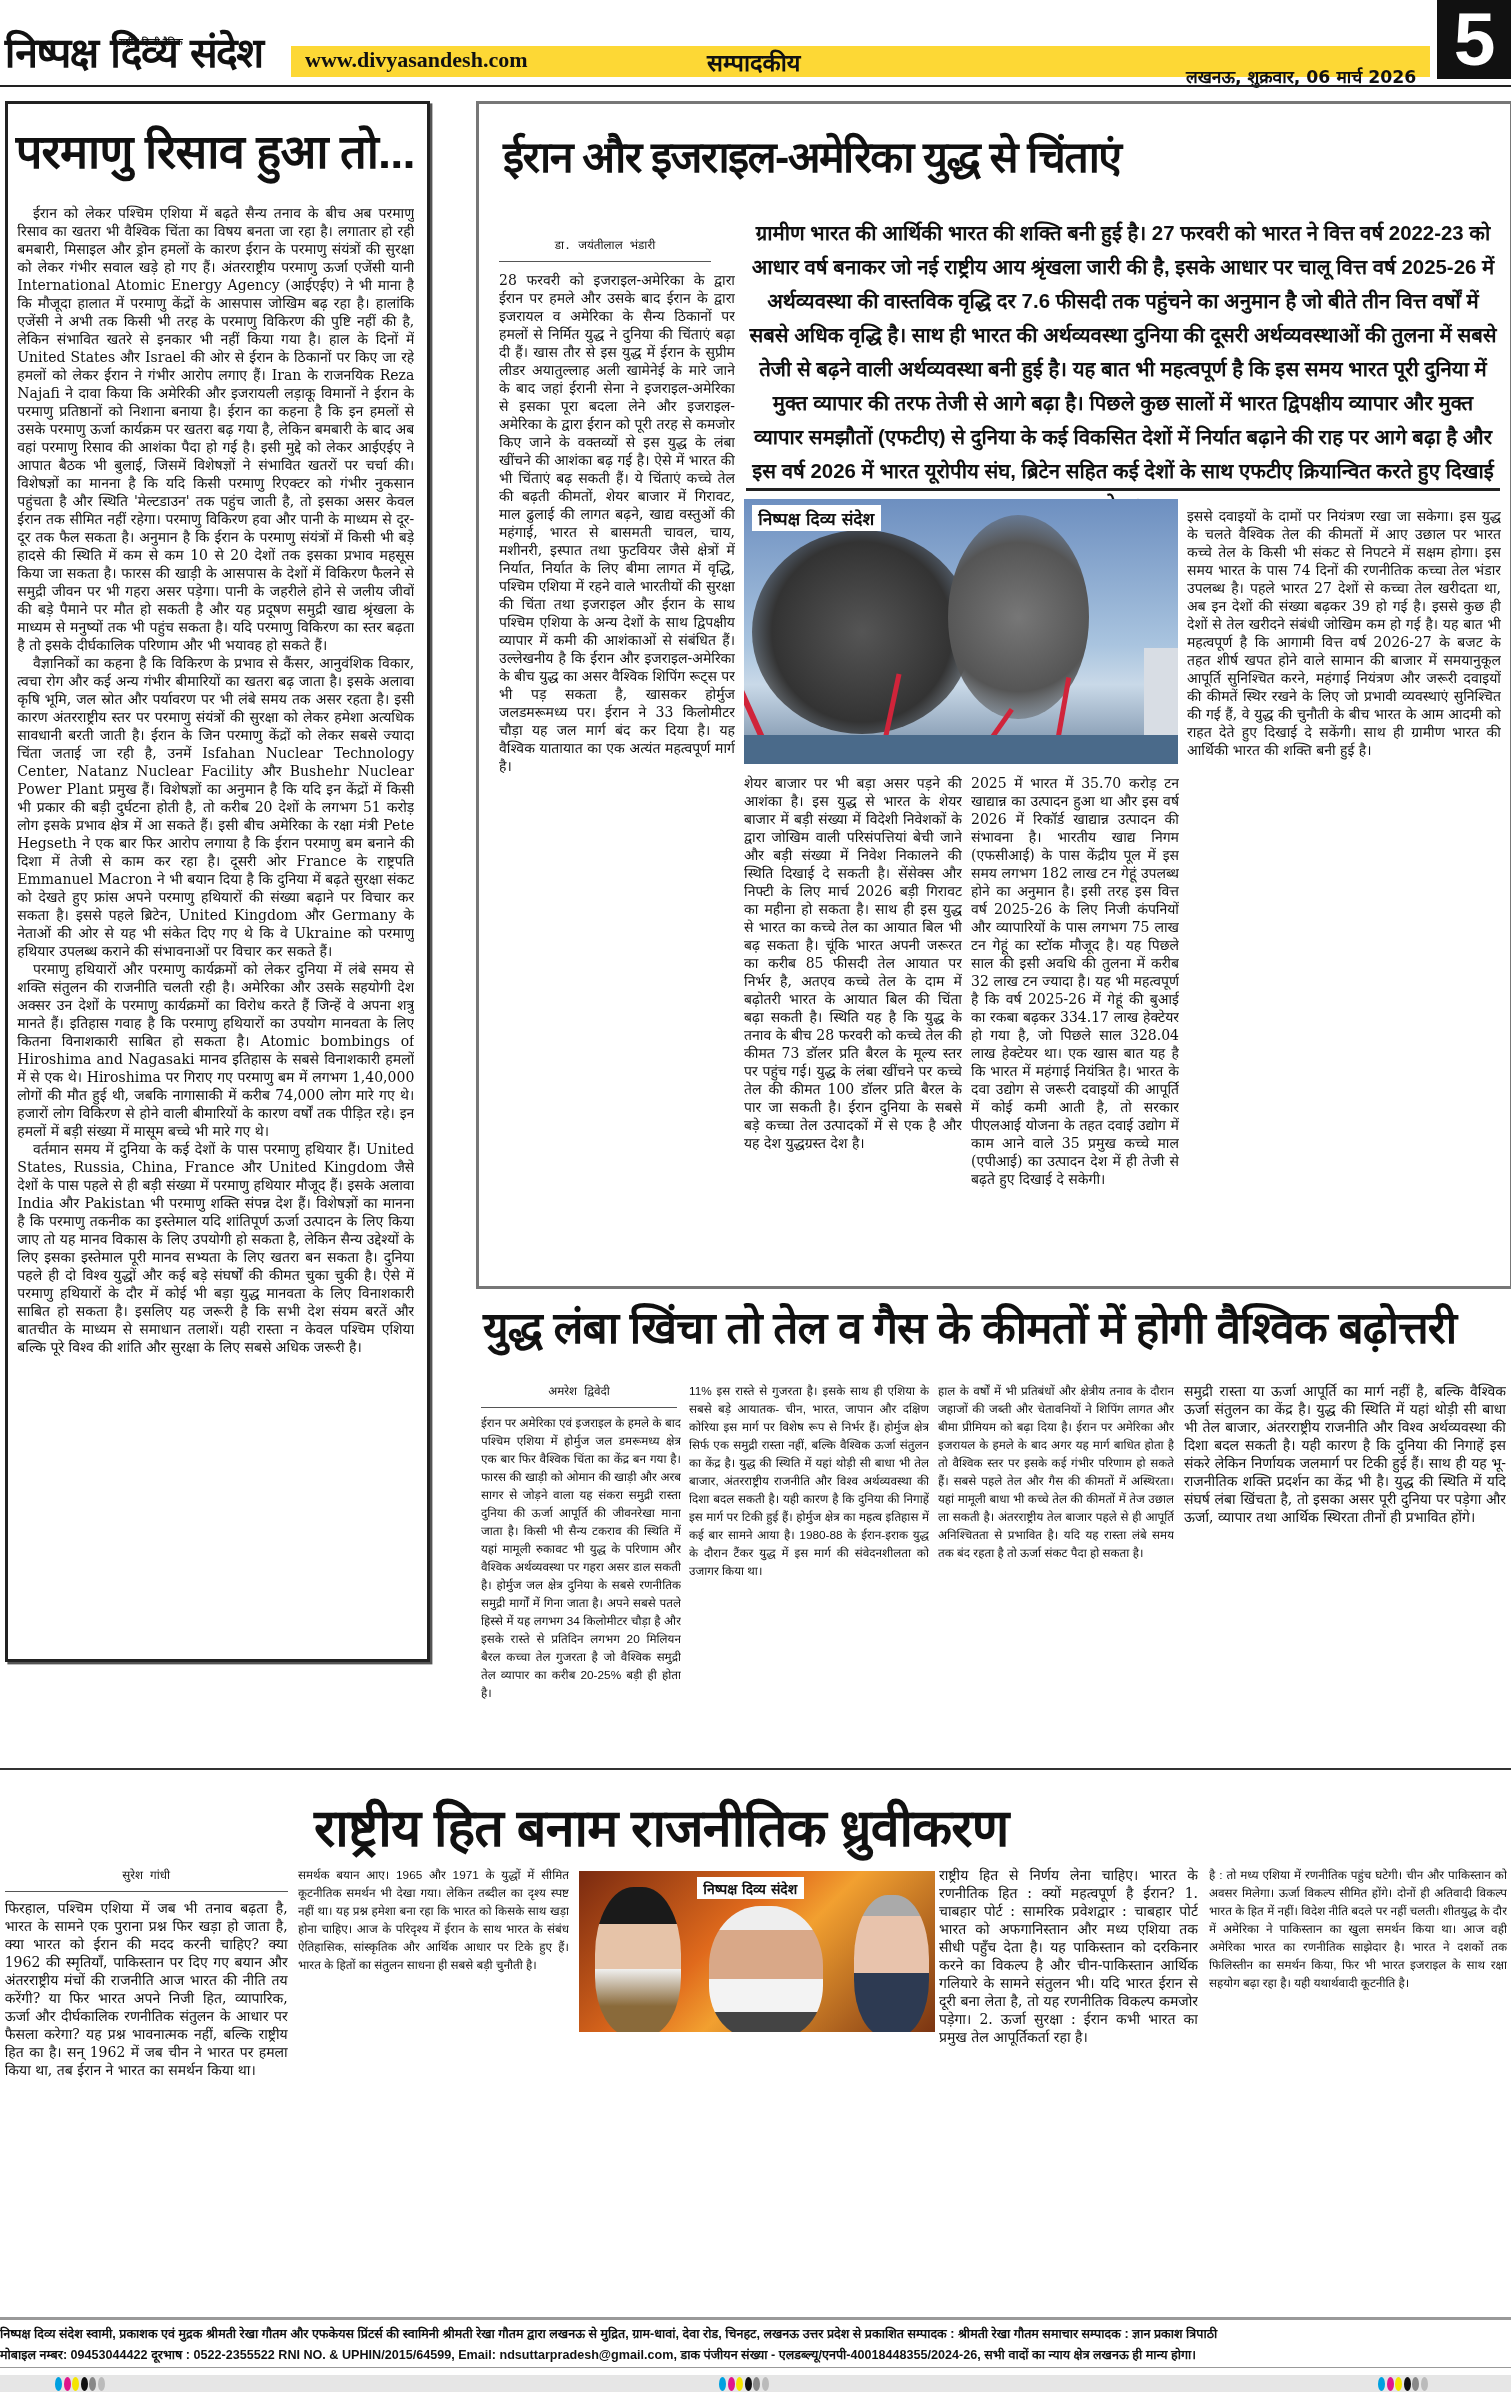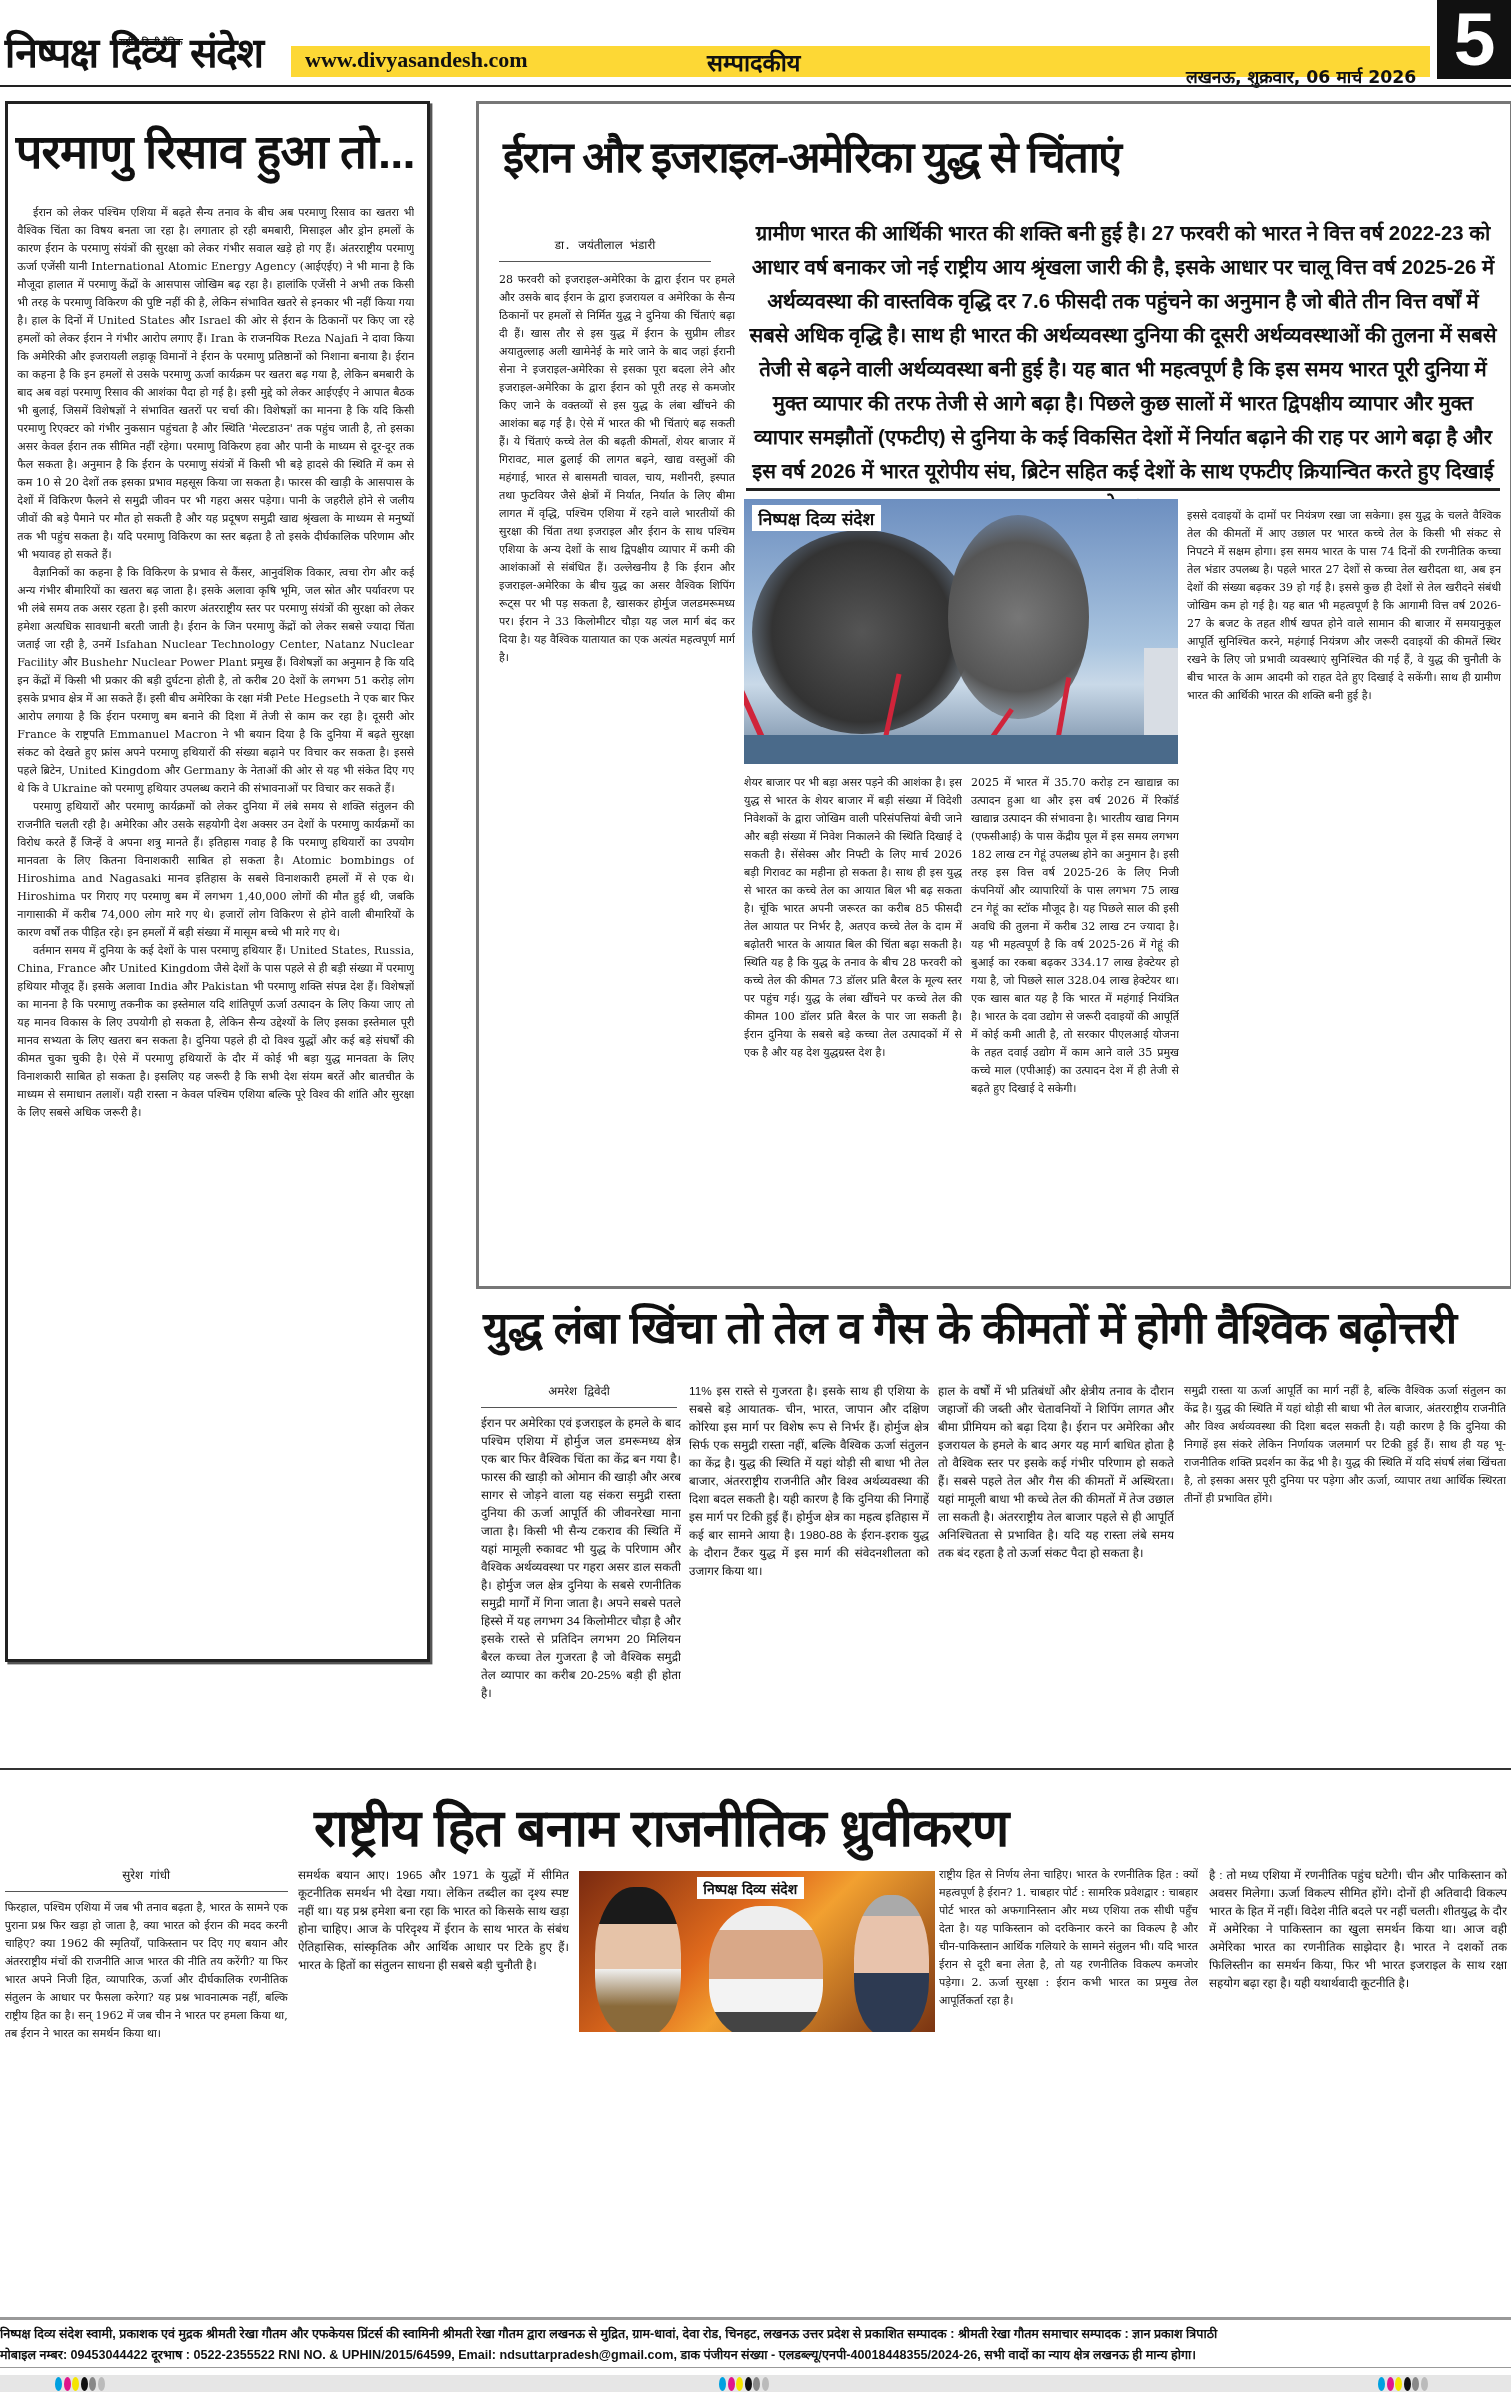--- a/index.html
+++ b/index.html
@@ -10,21 +10,21 @@
   .logo-tag{left:119px;top:35px;font-size:9.4px;font-weight:bold;}
   .topbar{left:291px;top:46px;width:1139px;height:31px;background:#fdd835;}
   .site{left:305px;top:47px;font-family:"Liberation Serif",serif;font-weight:bold;font-size:22px;}
   .section{left:707px;top:46px;font-size:23.6px;font-weight:bold;}
   .dateline{left:1186px;top:65px;font-size:17.3px;font-weight:bold;}
   .pageno{left:1437px;top:0px;width:75px;height:79px;background:#111;color:#fff;font-family:"Liberation Sans",sans-serif;font-weight:bold;font-size:75px;text-align:center;line-height:79px;}
   .mast-rule{left:0;top:85px;width:1512px;height:2.4px;background:#222;}
   
   .leftbox{left:4.7px;top:101px;width:419px;height:1555px;border:3.1px solid #222;box-shadow:2.4px 2.4px 0 #555;}
   .lefthead{left:15.7px;top:118px;font-size:47px;font-weight:bold;font-family:"Liberation Sans",sans-serif;letter-spacing:-0.8px;}
-  .body-text{font-family:"DejaVu Serif",serif;font-size:11px;line-height:18px;text-align:justify;overflow:hidden;}
+  .body-text{font-family:"DejaVu Serif",serif;font-size:14px;line-height:18px;text-align:justify;overflow:hidden;}
   .cond{font-family:"Liberation Sans",sans-serif;}
   .rightbox{left:476px;top:101px;width:1031px;height:1182px;border:3.9px solid #777;}
   .mainhead{left:503px;top:126px;font-family:"Liberation Sans",sans-serif;font-weight:bold;font-size:43px;letter-spacing:-1.6px;white-space:nowrap;}
   .byline{font-family:Liberation Mono, monospace;font-size:11.8px;text-align:center;border-bottom:1.6px solid #555;padding-bottom:7.9px;}
   .pull{left:746px;top:216px;width:754px;font-family:"Liberation Sans",sans-serif;font-size:20.4px;font-weight:bold;line-height:34px;text-align:center;}
   .pull-rule{left:746px;top:488px;width:754px;height:3.1px;background:#222;}
   .photo1{left:744px;top:499px;width:434px;height:265px;overflow:hidden;background:linear-gradient(180deg,#6d8fc0 0%,#a9c4df 55%,#c9d9e8 70%,#6f86a0 100%);}
   .photo-logo{background:#fff;padding:1.6px 6.3px;font-family:"DejaVu Serif",serif;font-weight:bold;font-size:17.3px;}
   .smoke{border-radius:50%;background:radial-gradient(circle,#555 0%,#333 60%,rgba(40,40,60,0) 100%);}
   .crane{background:#d0243a;transform-origin:bottom center;}

